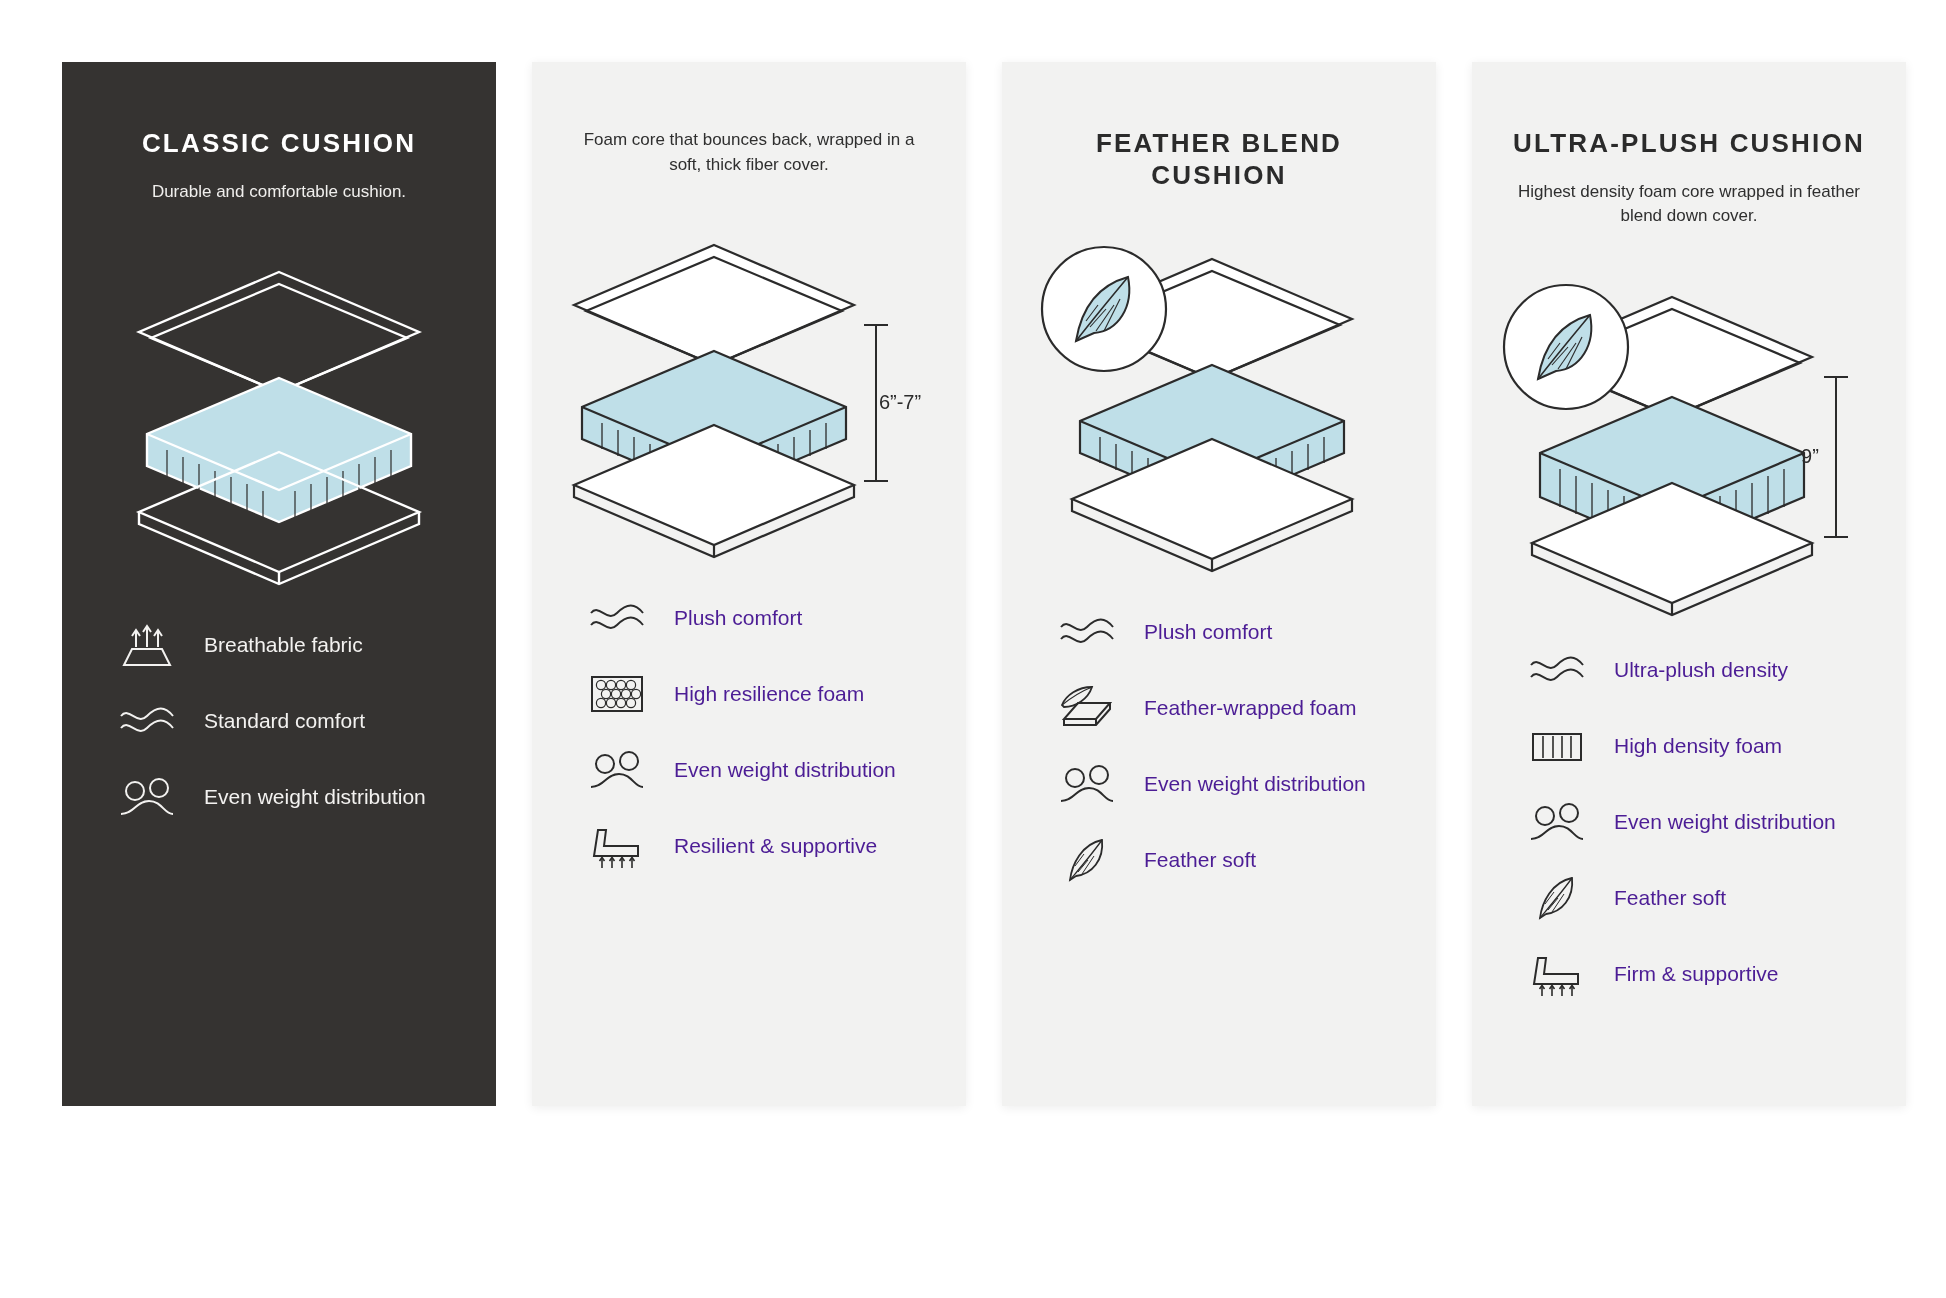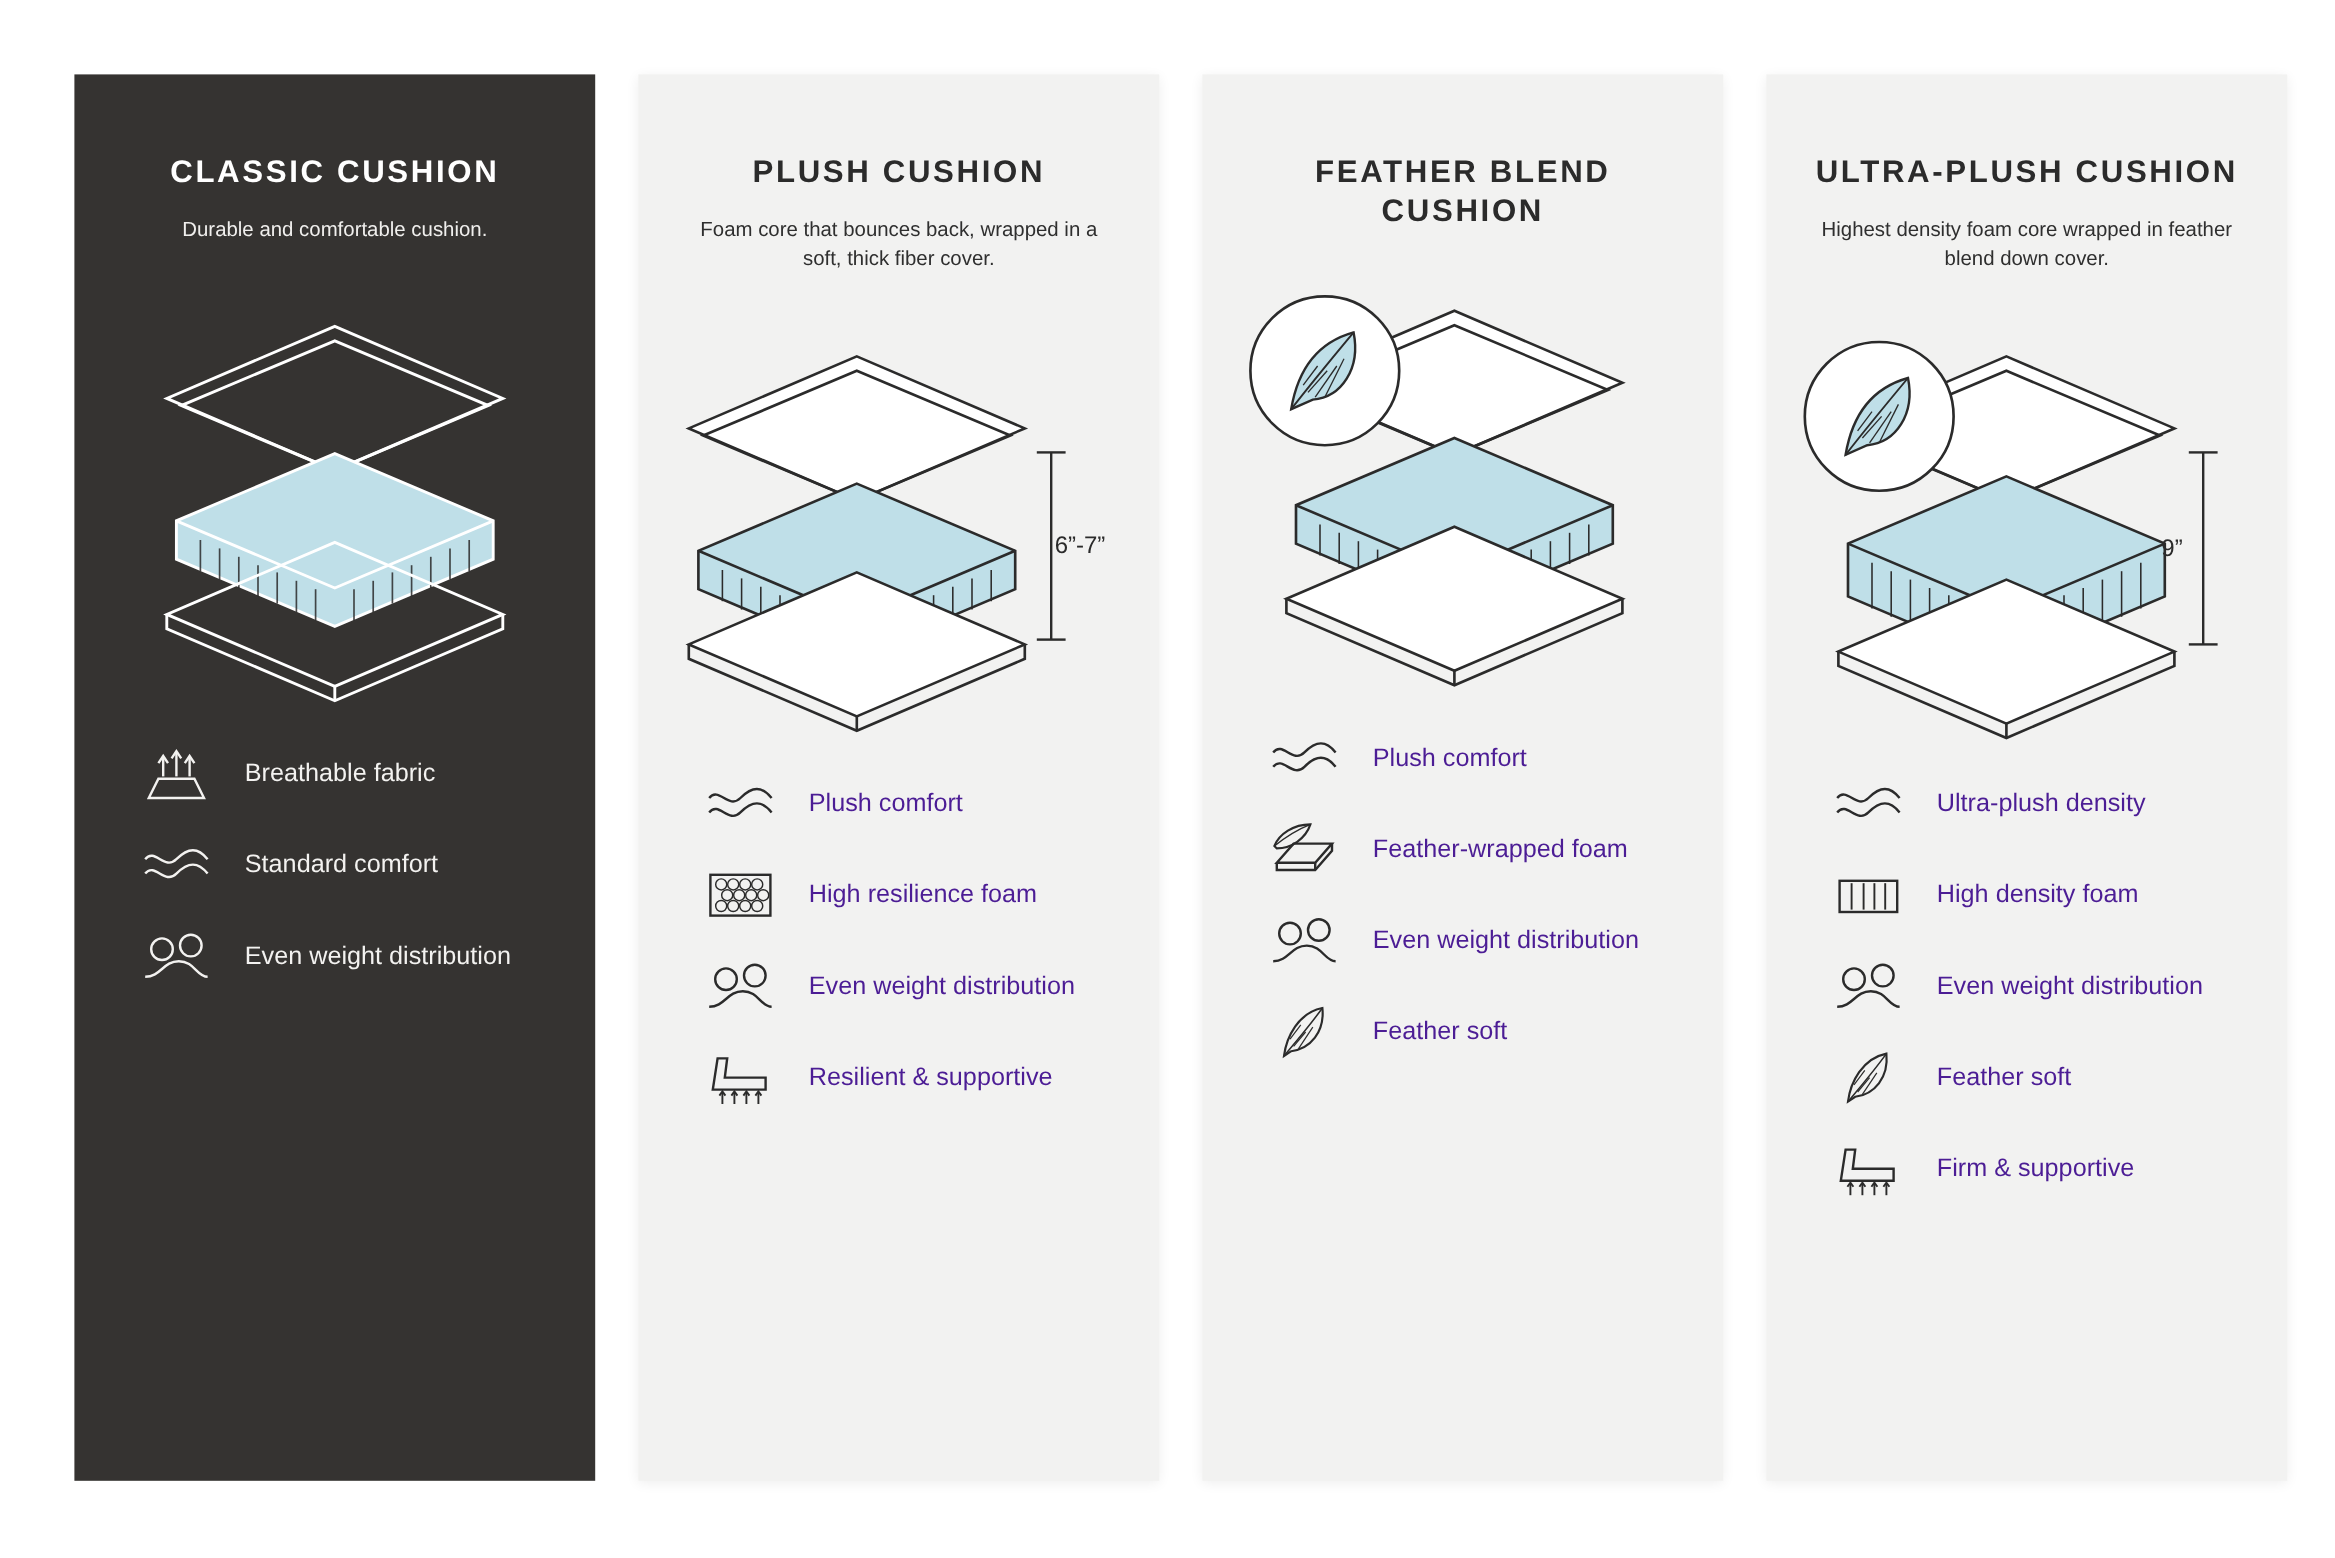--- a/index.html
+++ b/index.html
@@ -16,21 +16,21 @@
     width: 1946px;
     height: 1298px;
     background: #ffffff;
     display: flex;
     align-items: flex-start;
     padding: 62px 58px 0 62px;
     gap: 36px;
   }
   .card {
     width: 434px;
-    height: 1172px;
+    height: 1044px;
     background: #f2f2f1;
     box-shadow: 0 2px 10px rgba(0,0,0,0.07);
     position: relative;
     padding: 66px 34px 0 34px;
     flex: 0 0 auto;
   }
   .card.dark {
     background: #353331;
     box-shadow: none;
   }
@@ -178,21 +178,20 @@
             <circle cx="41" cy="14" r="9" fill="none" stroke="#f3f2f0" stroke-width="2"></circle>
             <path d="M3 40 C16 40, 18 27, 31 27 C44 27, 46 40, 55 40" fill="none" stroke="#f3f2f0" stroke-width="2"></path>
           </svg>
         </span>
         <span class="flabel">Even weight distribution</span>
       </div>
     </div>
   </div>
 
   <div class="card">
-    <div class="card-title">PLUSH CUSHION</div>
     <div class="card-desc">Foam core that bounces back, wrapped in a soft, thick fiber cover.</div>
 
     <div class="art">
       <svg width="370" height="300" viewBox="0 0 370 300">
         <g>
           <polygon points="150,12 290,72 150,132 10,72" fill="#ffffff" stroke="#2b2b2b" stroke-width="2.2"></polygon>
           <polygon points="150,24 278,78 150,132 22,78" fill="none" stroke="#2b2b2b" stroke-width="2.2"></polygon>
         </g>
         <g>
           <polygon points="150,118 282,174 282,206 150,262 18,206 18,174" fill="#bfdfe8" stroke="#2b2b2b" stroke-width="2.2"></polygon>

